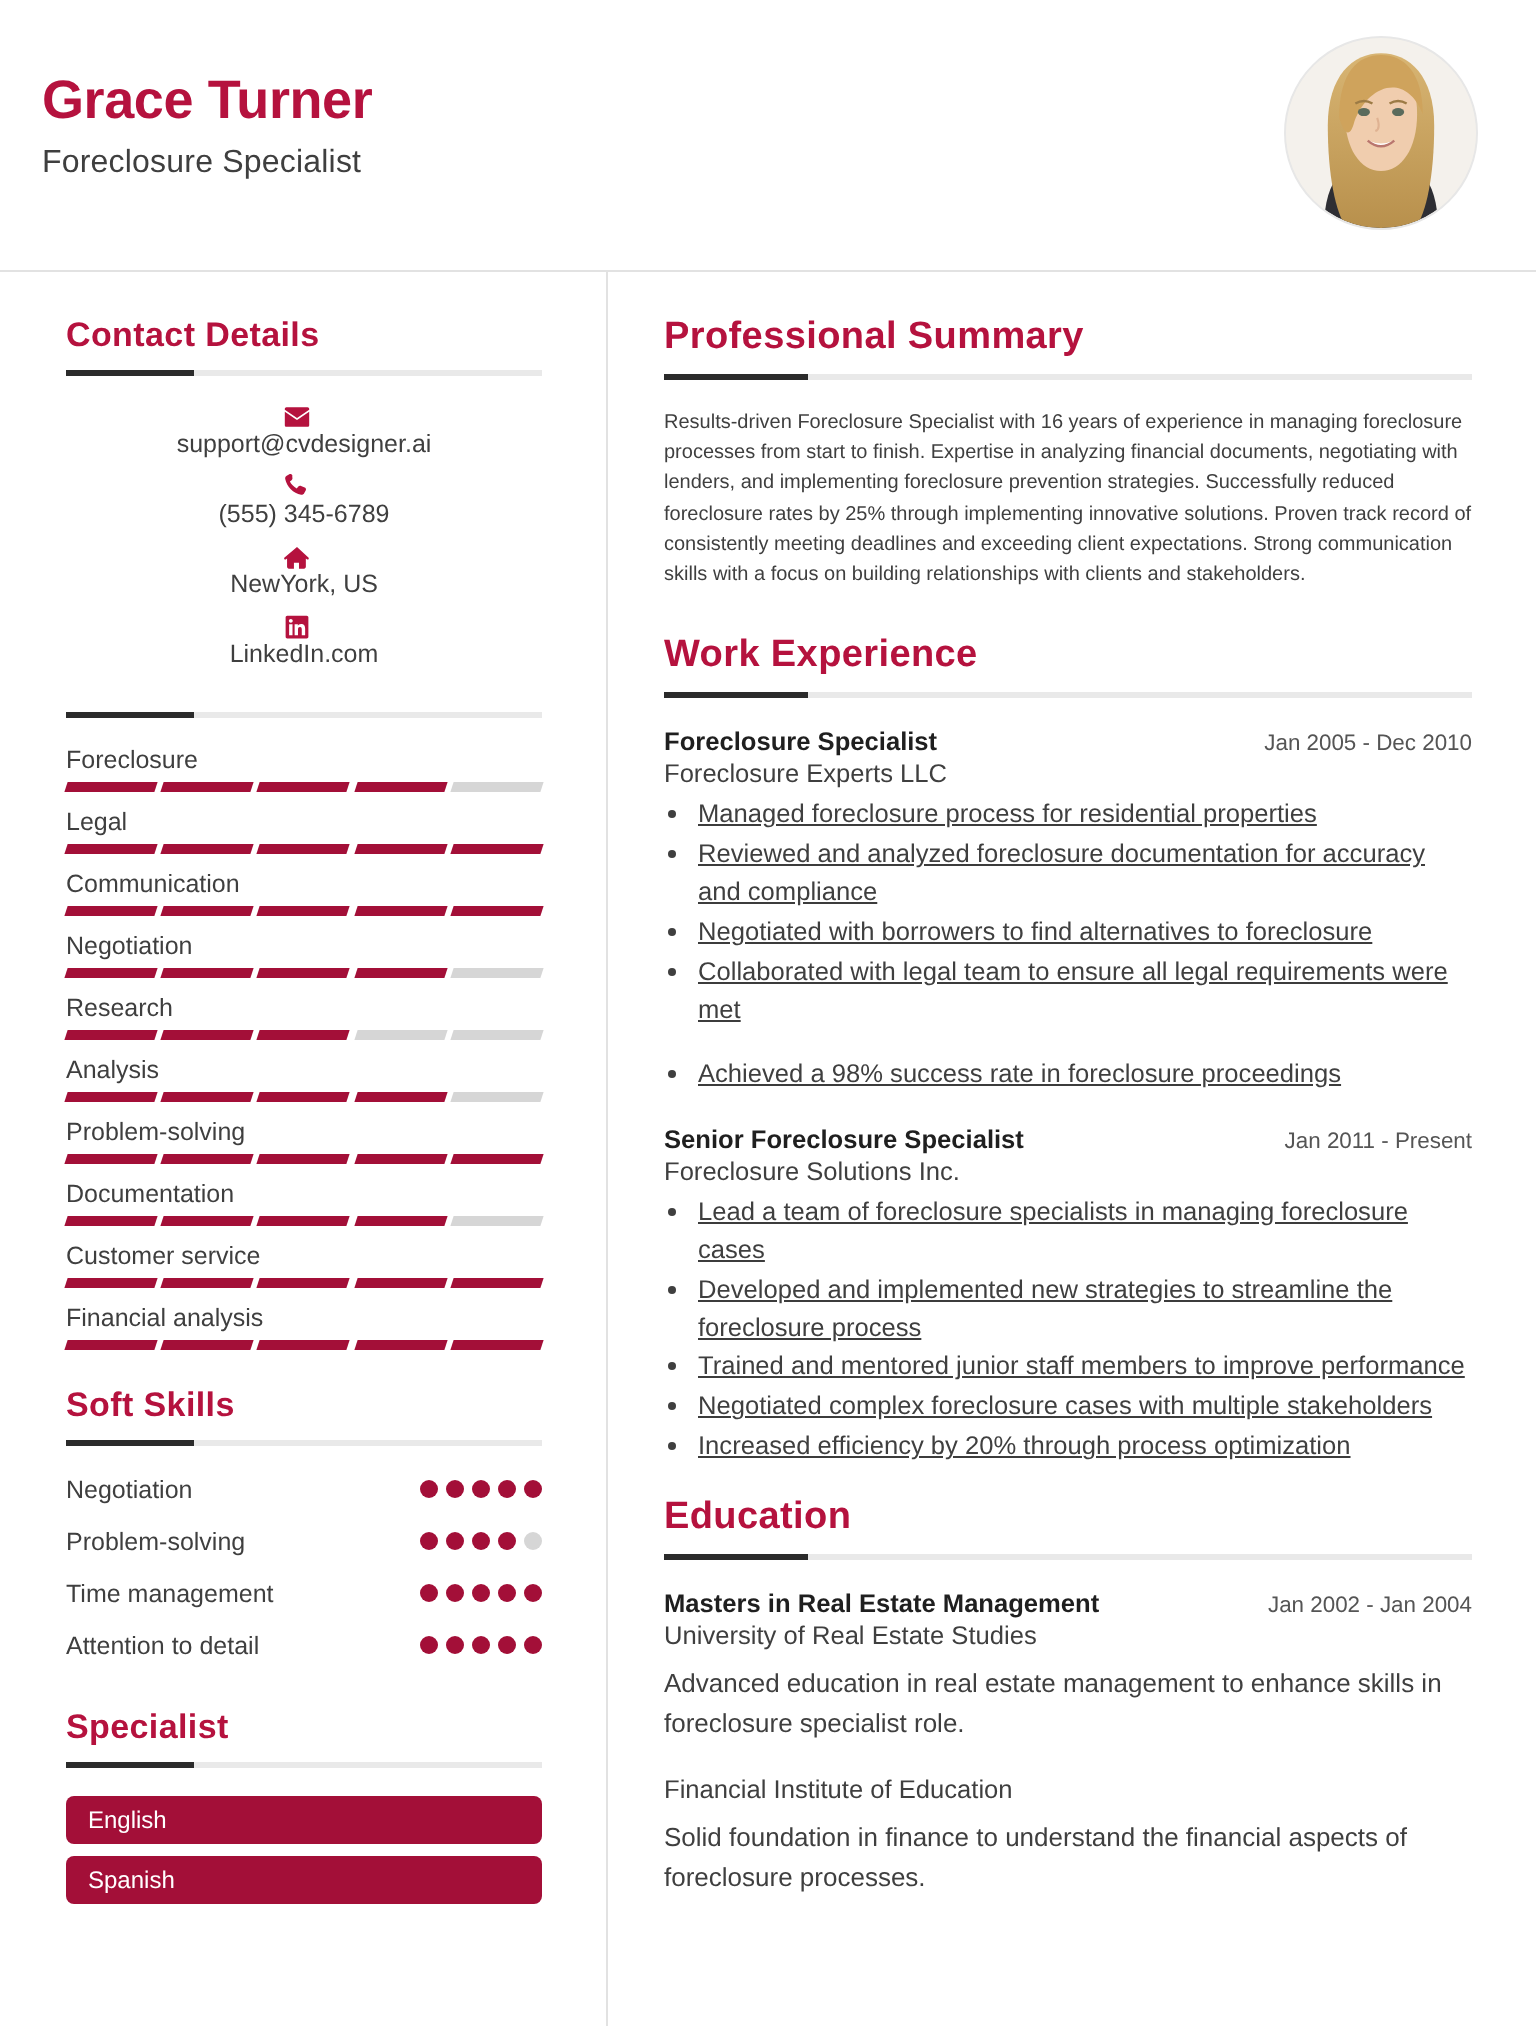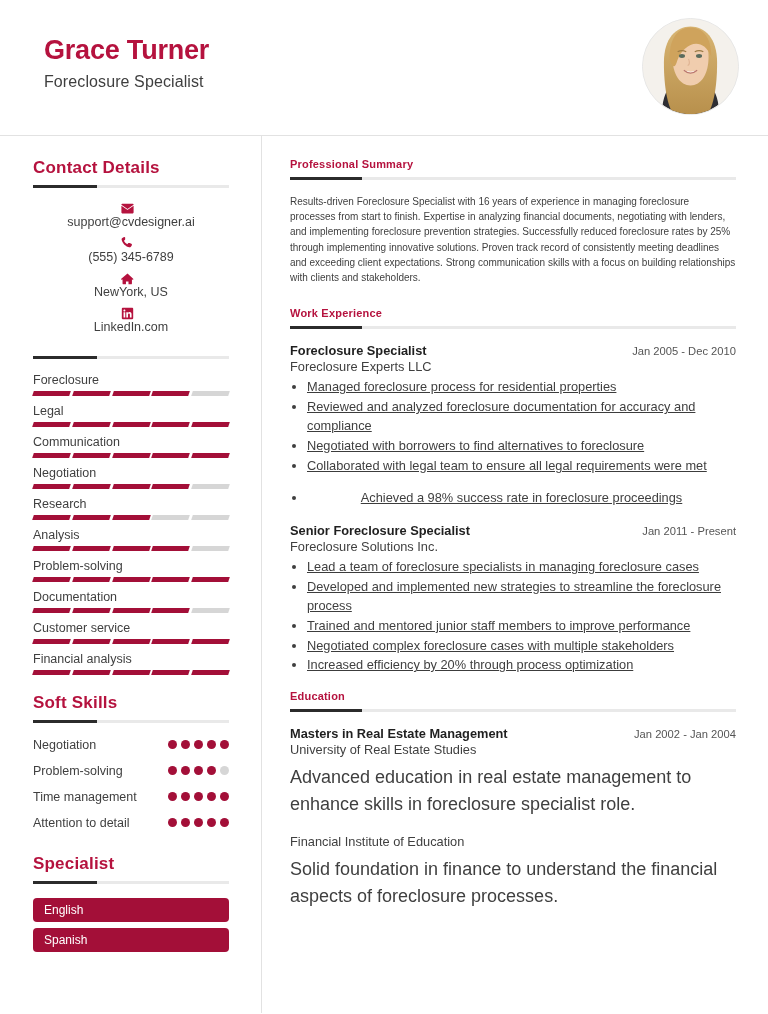--- a/index.html
+++ b/index.html
@@ -9,21 +9,21 @@
     font-family: "Liberation Sans", sans-serif;
     color: #3c3c3c;
     overflow: hidden;
   }
   .page { position: relative; width: 768px; height: 1014px; background: #fff; }
 
   
   .header {
     position: relative;
     height: 136px;
-    padding: 36px 28px 0 44px;
+    padding: 36px 28px 0 21px;
     border-bottom: 1px solid #e2e2e2;
   }
   .name {
     font-size: 27px;
     font-weight: bold;
     color: #b5123e;
     letter-spacing: -0.2px;
     line-height: 1.1;
   }
   .job-title {
@@ -41,37 +41,37 @@
     border-radius: 50%;
     overflow: hidden;
     border: 1px solid #e7e7e7;
     background: #f2efe9;
   }
   .avatar svg { display: block; width: 100%; height: 100%; }
 
   
   .body { display: flex; height: 877px; }
   .sidebar {
-    width: 262px;
+    width: 304px;
     padding: 22px 32px 0 33px;
     border-right: 1px solid #e2e2e2;
   }
   .main {
     flex: 1;
     padding: 22px 32px 0 28px;
   }
 
   
   .sec-title {
     font-size: 17px;
     font-weight: bold;
     color: #b5123e;
     letter-spacing: 0.2px;
   }
-  .main .sec-title { font-size: 11px; }
+  .main .sec-title { font-size: 19px; }
   .rule {
     position: relative;
     height: 3px;
     background: #e9e9e9;
     margin-top: 7px;
     margin-bottom: 14px;
   }
   .rule::before {
     content: "";
     position: absolute; left: 0; top: 0;
@@ -179,23 +179,23 @@
     margin: 4px 0 0 17px;
     padding: 0;
     text-decoration: underline;
   }
   .bullets li {
     font-size: 12.8px;
     line-height: 1.48;
     color: #3f3f3f;
     margin-bottom: 1px;
   }
-  .bullets li.gap { margin-top: 13px; text-align: center; }
+  .bullets li.gap { margin-top: 13px; }
   .entry-desc {
-    font-size: 18px;
+    font-size: 13px;
     line-height: 1.5;
     color: #3f3f3f;
     margin-top: 7px;
   }
   .edu-entry { margin-bottom: 16px; }
 </style>
 </head>
 <body>
 
 <div class="page">

